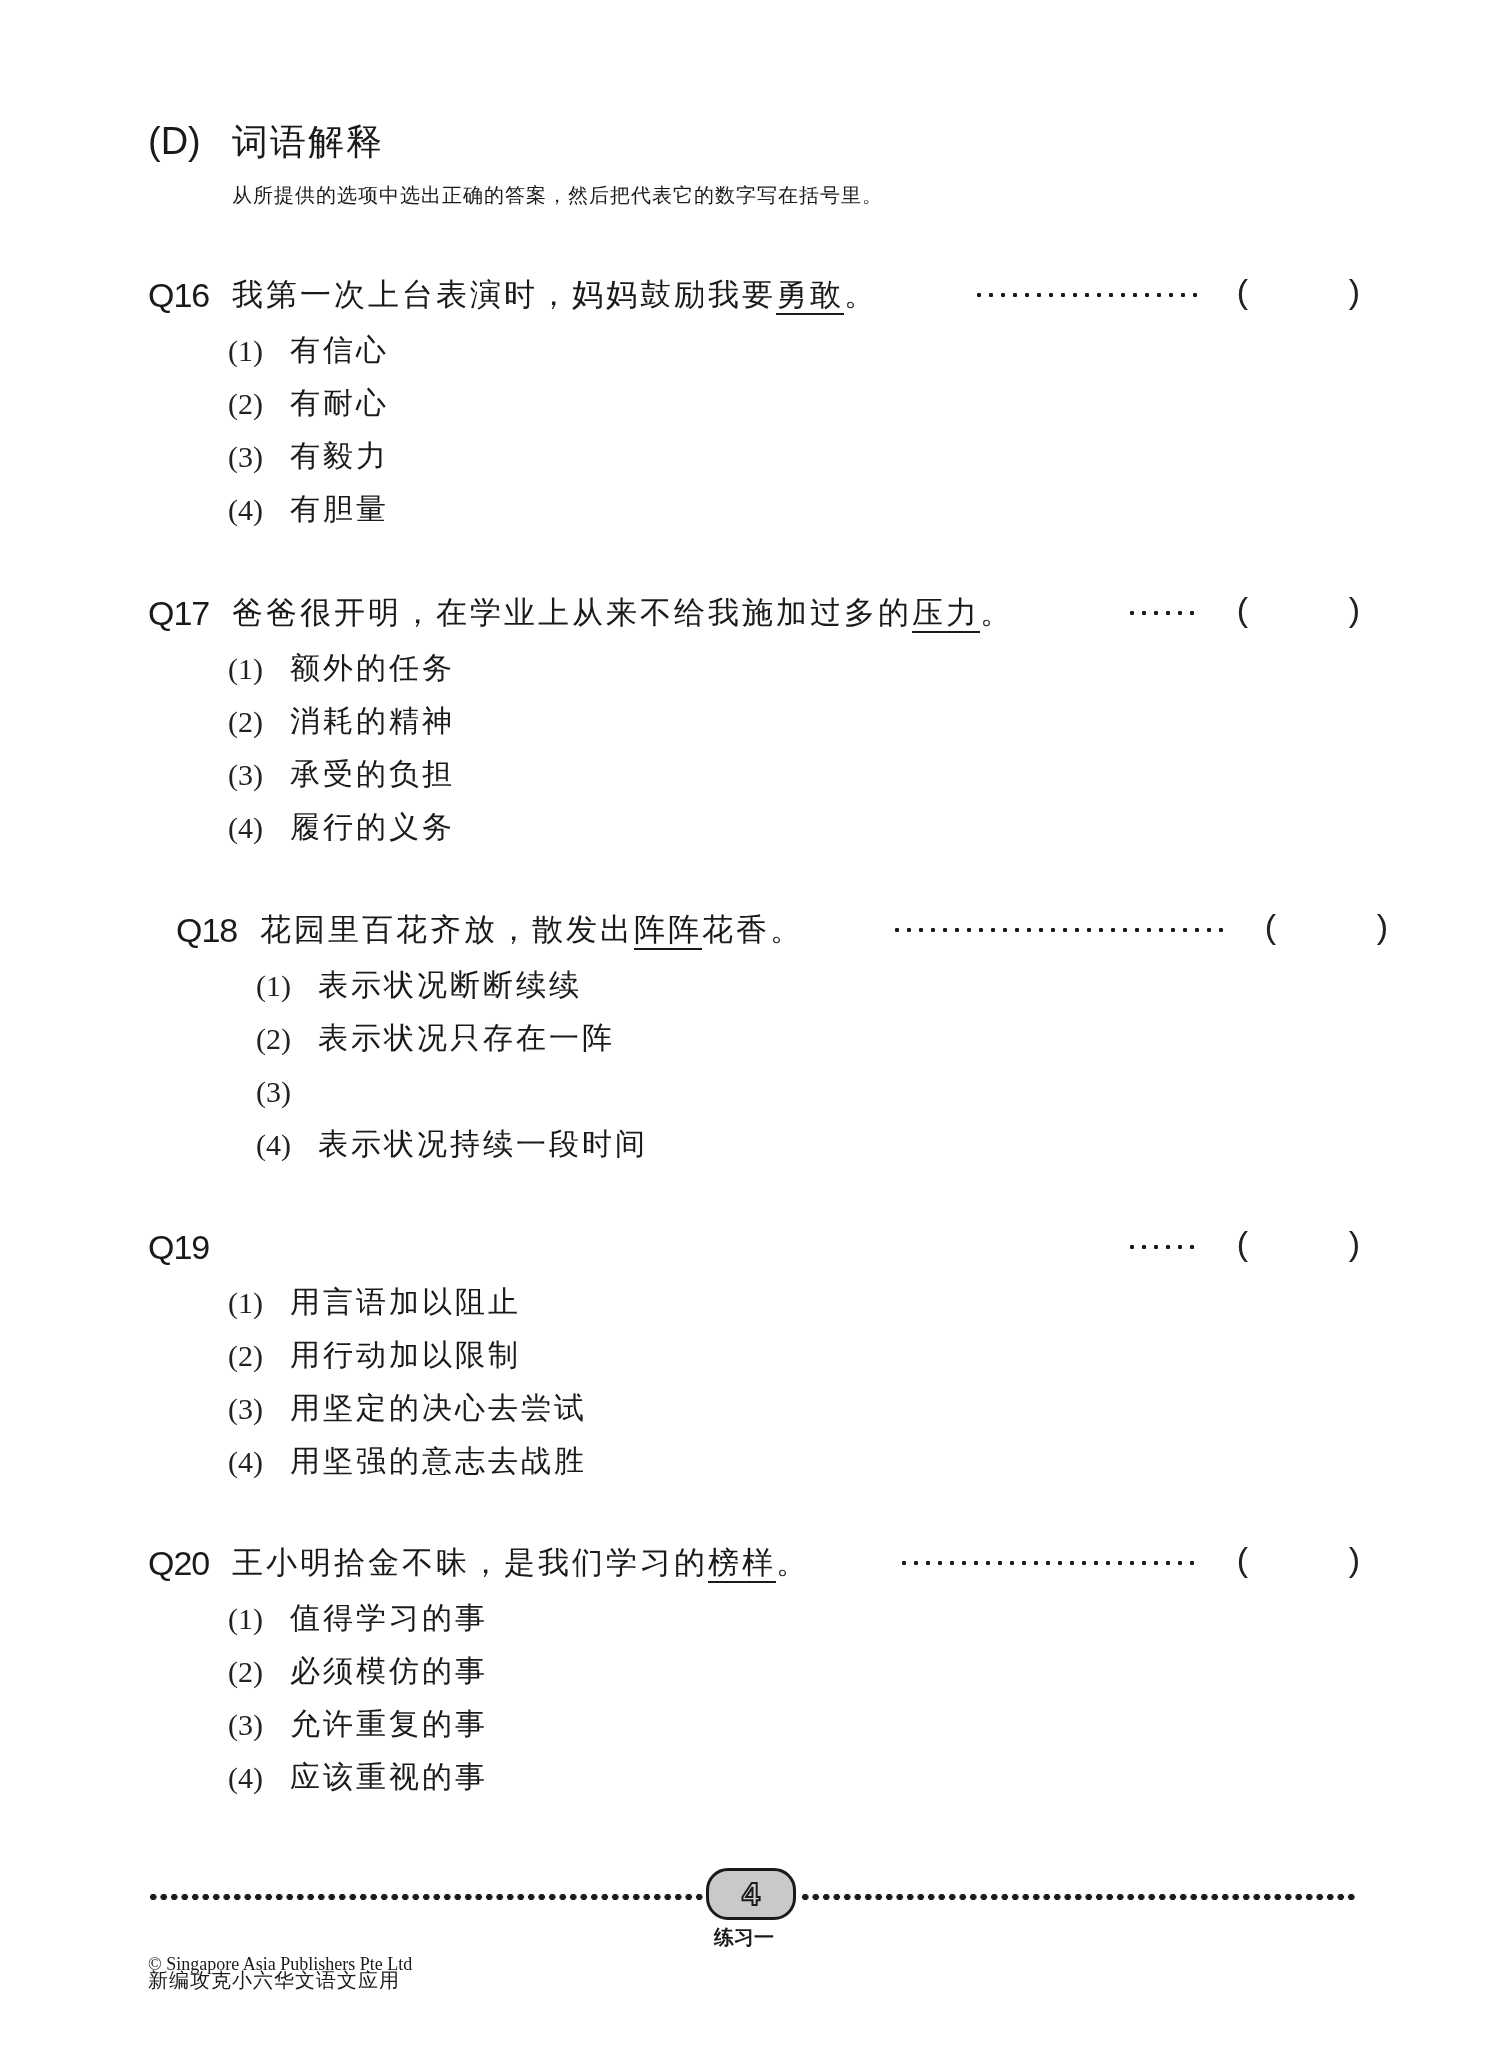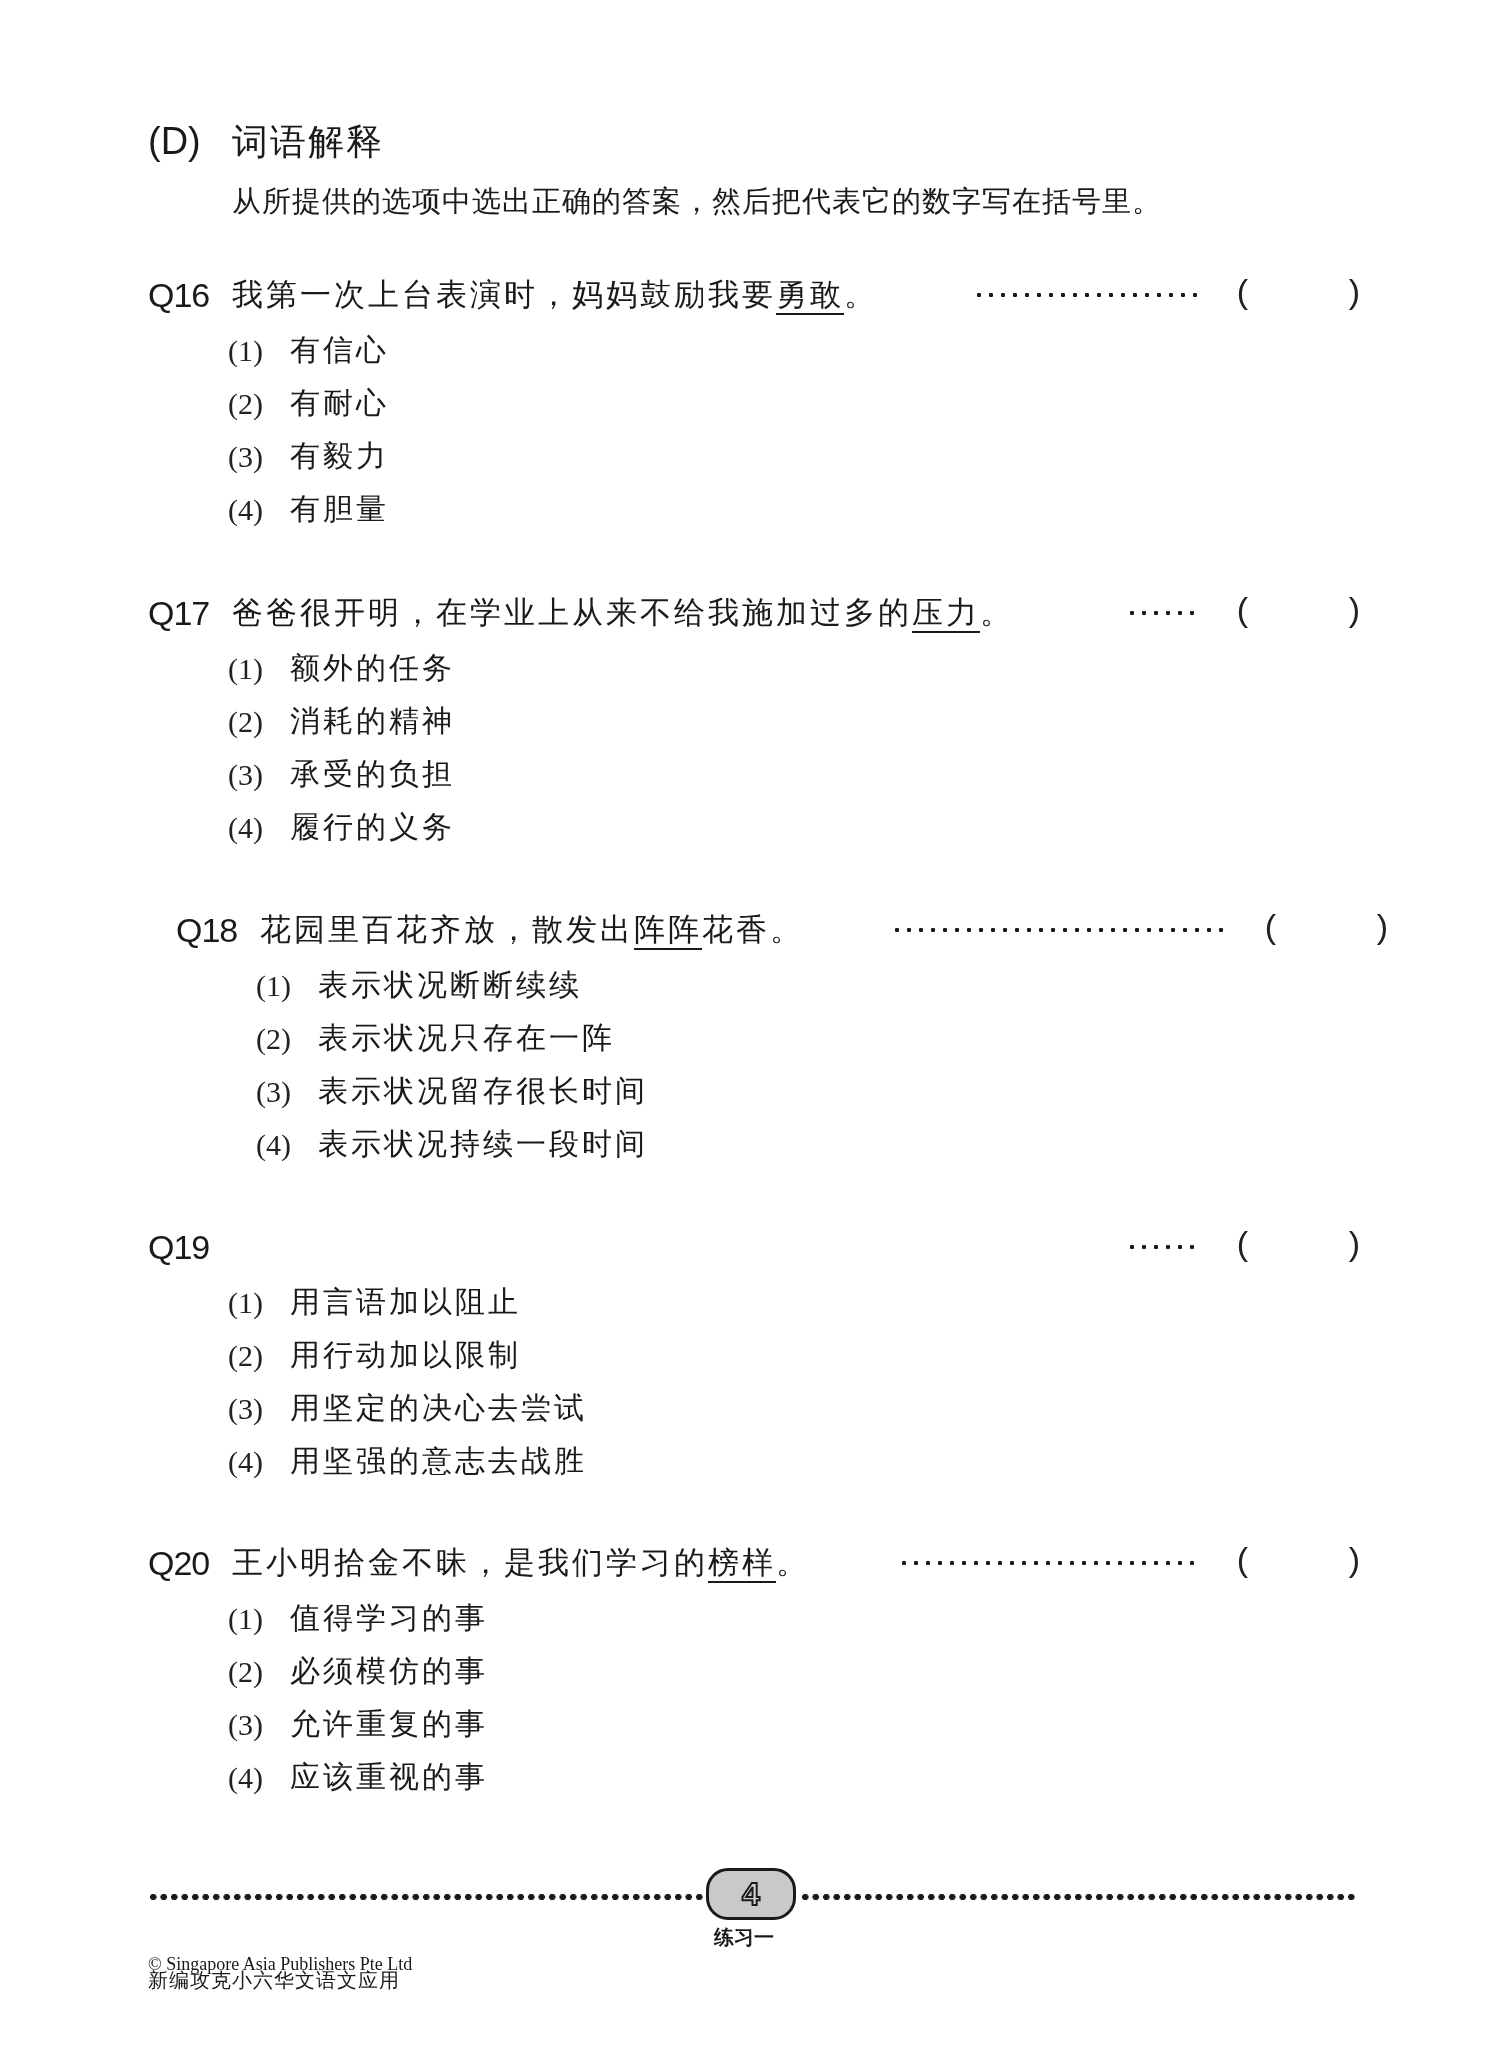--- a/index.html
+++ b/index.html
@@ -16,21 +16,21 @@
     font-family: "Liberation Sans", "DejaVu Sans", sans-serif;
     font-size: 38px; width: 84px; letter-spacing: 0;
   }
   .section-title {
     font-family: "DejaVu Sans", "Liberation Sans", sans-serif;
     font-size: 36px; letter-spacing: 2px;
   }
   .instructions {
     position: absolute; left: 232px; top: 182px;
     font-family: Liberation Serif, serif;
-    font-size: 29px; letter-spacing: 1px;
+    font-size: 20px; letter-spacing: 1px;
   }
   .question {
     position: absolute; left: 148px; width: 1210px;
   }
   .q-line {
     display: flex; align-items: center; height: 50px; position: relative;
   }
   .q-num {
     font-family: "Liberation Sans", "DejaVu Sans", sans-serif;
     font-size: 34px; width: 84px; letter-spacing: -1px;
@@ -173,21 +173,20 @@
     <div class="option">
         <span class="opt-num">(1)</span>
         <span class="opt-text">表示状况断断续续</span>
       </div>
     <div class="option">
         <span class="opt-num">(2)</span>
         <span class="opt-text">表示状况只存在一阵</span>
       </div>
     <div class="option">
         <span class="opt-num">(3)</span>
-        <span class="opt-text">表示状况留存很长时间</span>
       </div>
     <div class="option">
         <span class="opt-num">(4)</span>
         <span class="opt-text">表示状况持续一段时间</span>
       </div>
   </div>
 </div>
 
 <div class="question" style="top:1222px;">
   <div class="q-line">

